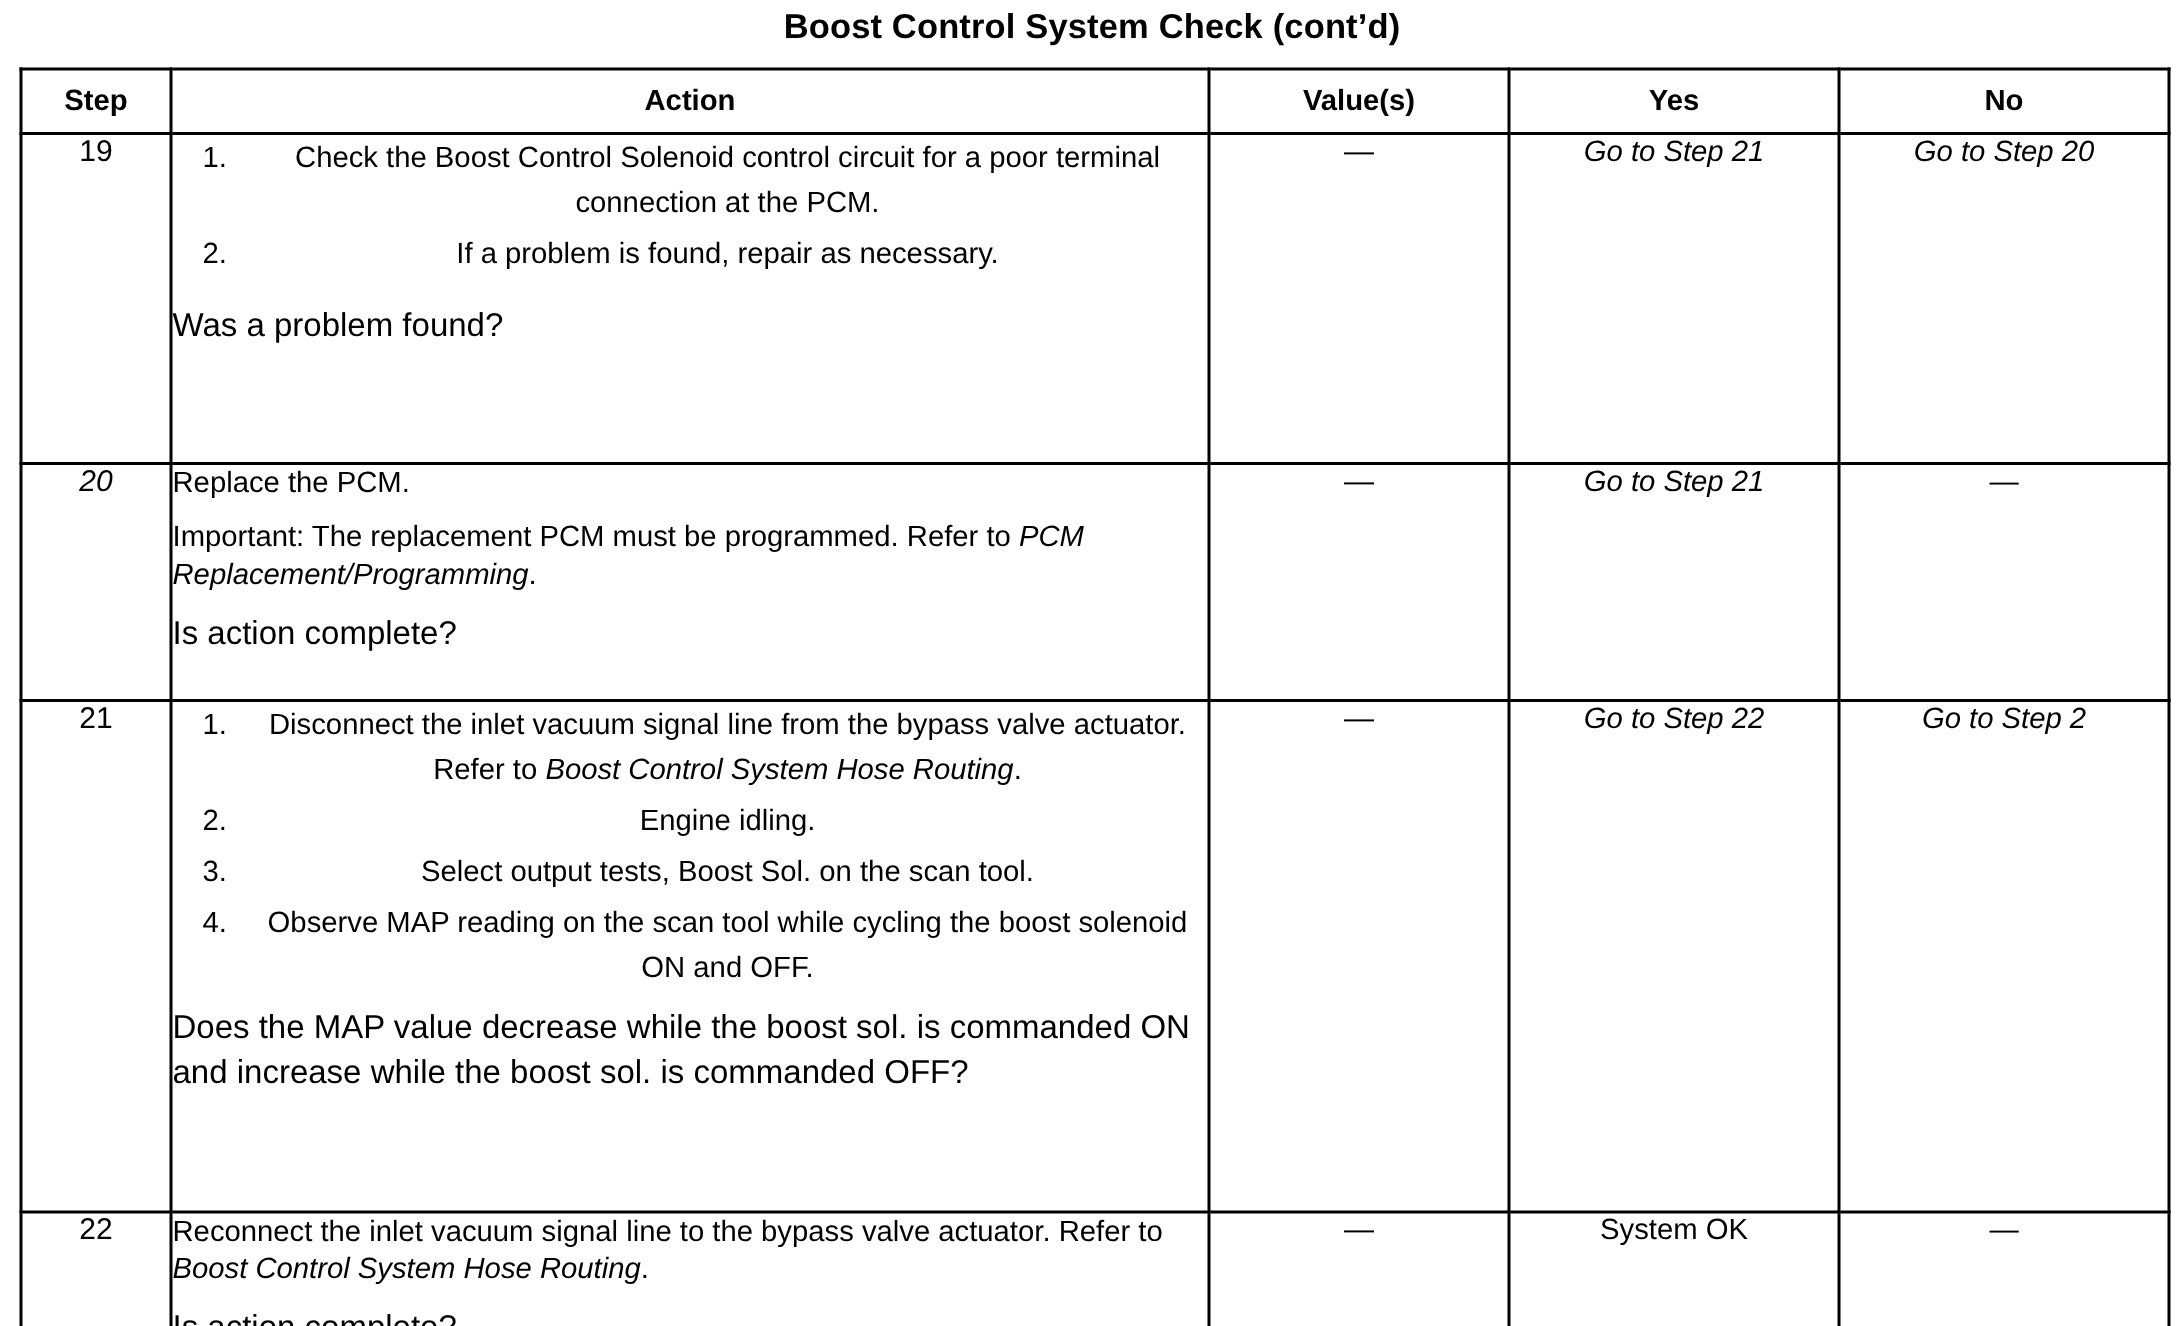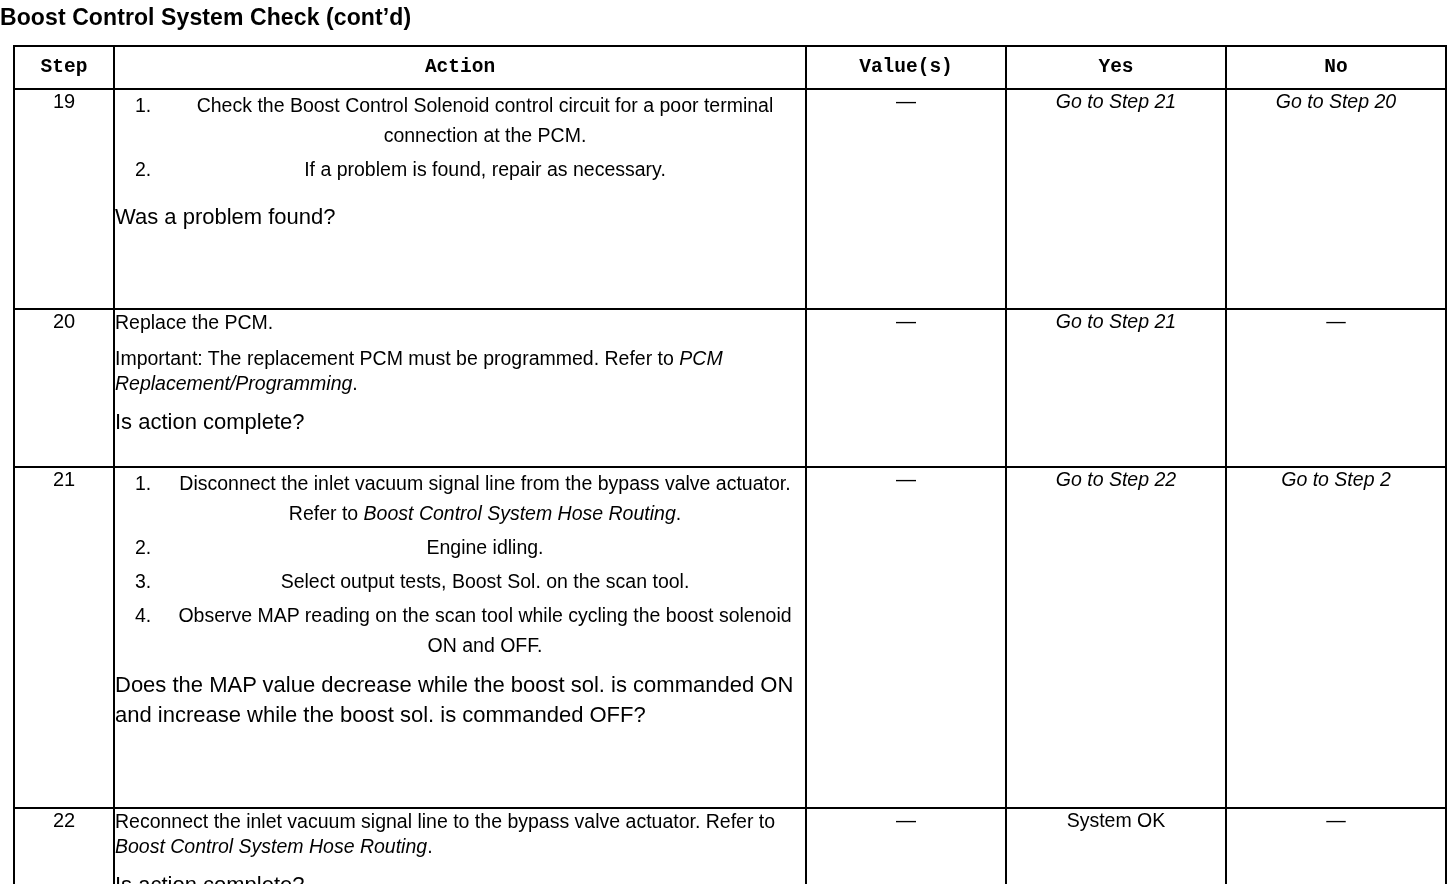--- a/index.html
+++ b/index.html
@@ -21,20 +21,21 @@
     height: 884px;
     background: #ffffff;
   }
 
   
   .doc-title {
     position: absolute;
     left: 0;
     top: 2px;
     width: 1456px;
+    text-align: center;
     font-size: 23px;
     font-weight: bold;
     letter-spacing: 0.1px;
     line-height: 30px;
     white-space: nowrap;
   }
 
   
   .tbl-wrap {
     position: absolute;
@@ -66,31 +67,30 @@
   col.c-no    { width: 220px; }
 
   
   thead th {
     height: 41px;
     text-align: center;
     vertical-align: middle;
     font-weight: bold;
     font-size: 19.5px;
     line-height: 41px;
-    font-family: Liberation Mono, monospace;
   }
 
   
   td.step-cell {
     text-align: center;
     vertical-align: middle;
     font-size: 20px;
   }
   td.step-cell .step-num { display: inline-block; }
-  td.step-cell .step-num.ital { }
+  td.step-cell .step-num.ital { font-style: italic; }
 
   
   td.action-cell {
     padding: 7px 6px 7px 7px;
     vertical-align: top;
   }
   .act-inner {
     display: flex;
     flex-direction: column;
     min-height: 100%;

